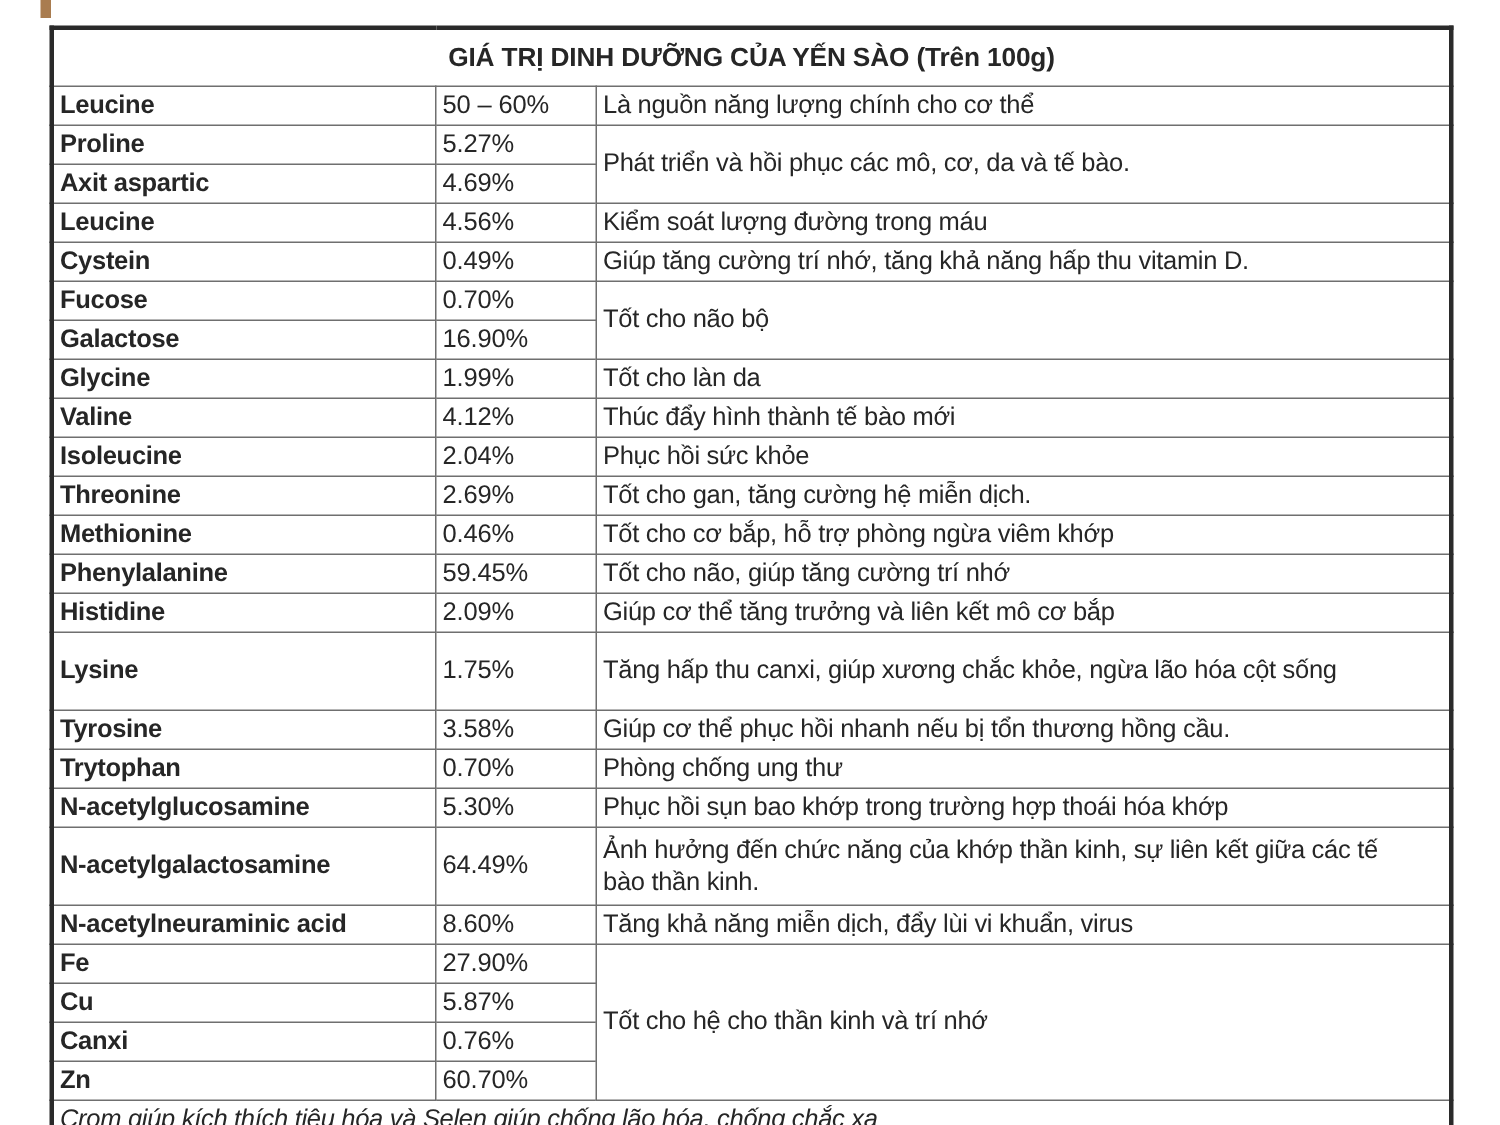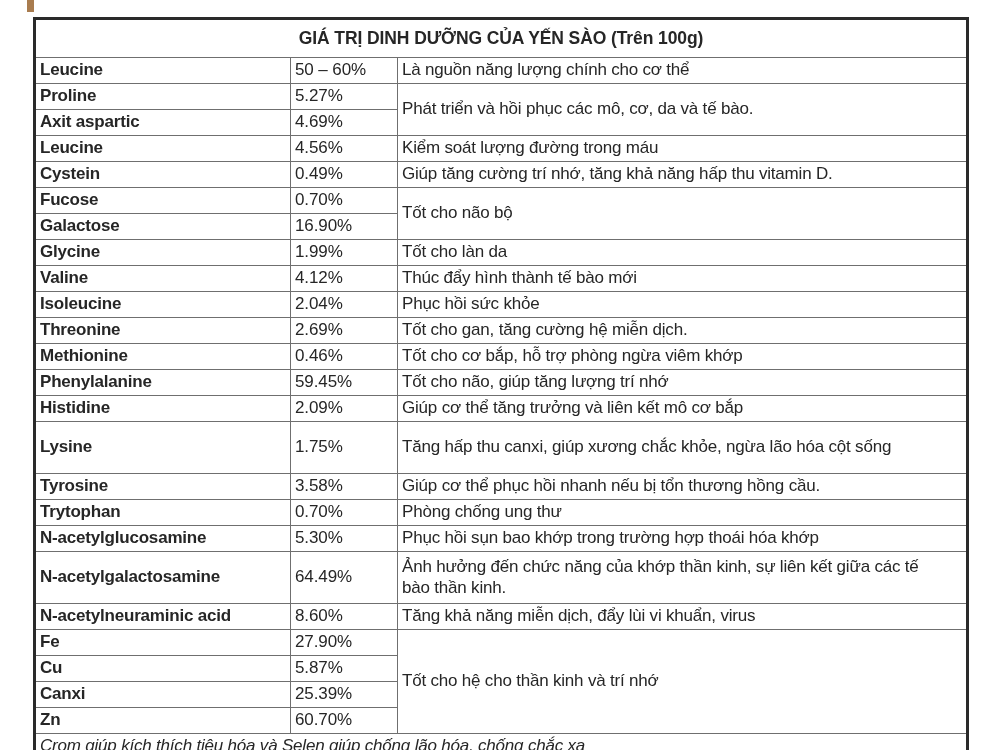--- a/index.html
+++ b/index.html
@@ -115,21 +115,21 @@
         <td class="desc-cell"><span>Tốt cho gan, tăng cường hệ miễn dịch.</span></td>
       </tr>
       <tr>
         <td class="name-cell">Methionine</td>
         <td class="value-cell">0.46%</td>
         <td class="desc-cell"><span>Tốt cho cơ bắp, hỗ trợ phòng ngừa viêm khớp</span></td>
       </tr>
       <tr>
         <td class="name-cell">Phenylalanine</td>
         <td class="value-cell">59.45%</td>
-        <td class="desc-cell"><span>Tốt cho não, giúp tăng lượng trí nhớ</span></td>
+        <td class="desc-cell"><span>Tốt cho não, giúp tăng cường trí nhớ</span></td>
       </tr>
       <tr>
         <td class="name-cell">Histidine</td>
         <td class="value-cell">2.09%</td>
         <td class="desc-cell"><span>Giúp cơ thể tăng trưởng và liên kết mô cơ bắp</span></td>
       </tr>
       <tr class="tall">
         <td class="name-cell">Lysine</td>
         <td class="value-cell">1.75%</td>
         <td class="desc-cell"><span class="desc-limit">Tăng hấp thu canxi, giúp xương chắc khỏe, ngừa lão hóa cột sống</span></td>
@@ -163,21 +163,21 @@
         <td class="name-cell">Fe</td>
         <td class="value-cell">27.90%</td>
         <td class="desc-cell" rowspan="4"><span>Tốt cho hệ cho thần kinh và trí nhớ</span></td>
       </tr>
       <tr class="cont">
         <td class="name-cell">Cu</td>
         <td class="value-cell">5.87%</td>
       </tr>
       <tr class="cont">
         <td class="name-cell">Canxi</td>
-        <td class="value-cell">25.39%</td>
+        <td class="value-cell">0.76%</td>
       </tr>
       <tr class="cont">
         <td class="name-cell">Zn</td>
         <td class="value-cell">60.70%</td>
       </tr>
       <tr class="footer-row">
       <td class="footer-cell" colspan="3">Crom giúp kích thích tiêu hóa và Selen giúp chống lão hóa, chống chắc xạ</td>
     </tr>
   </tbody>
 </table>

